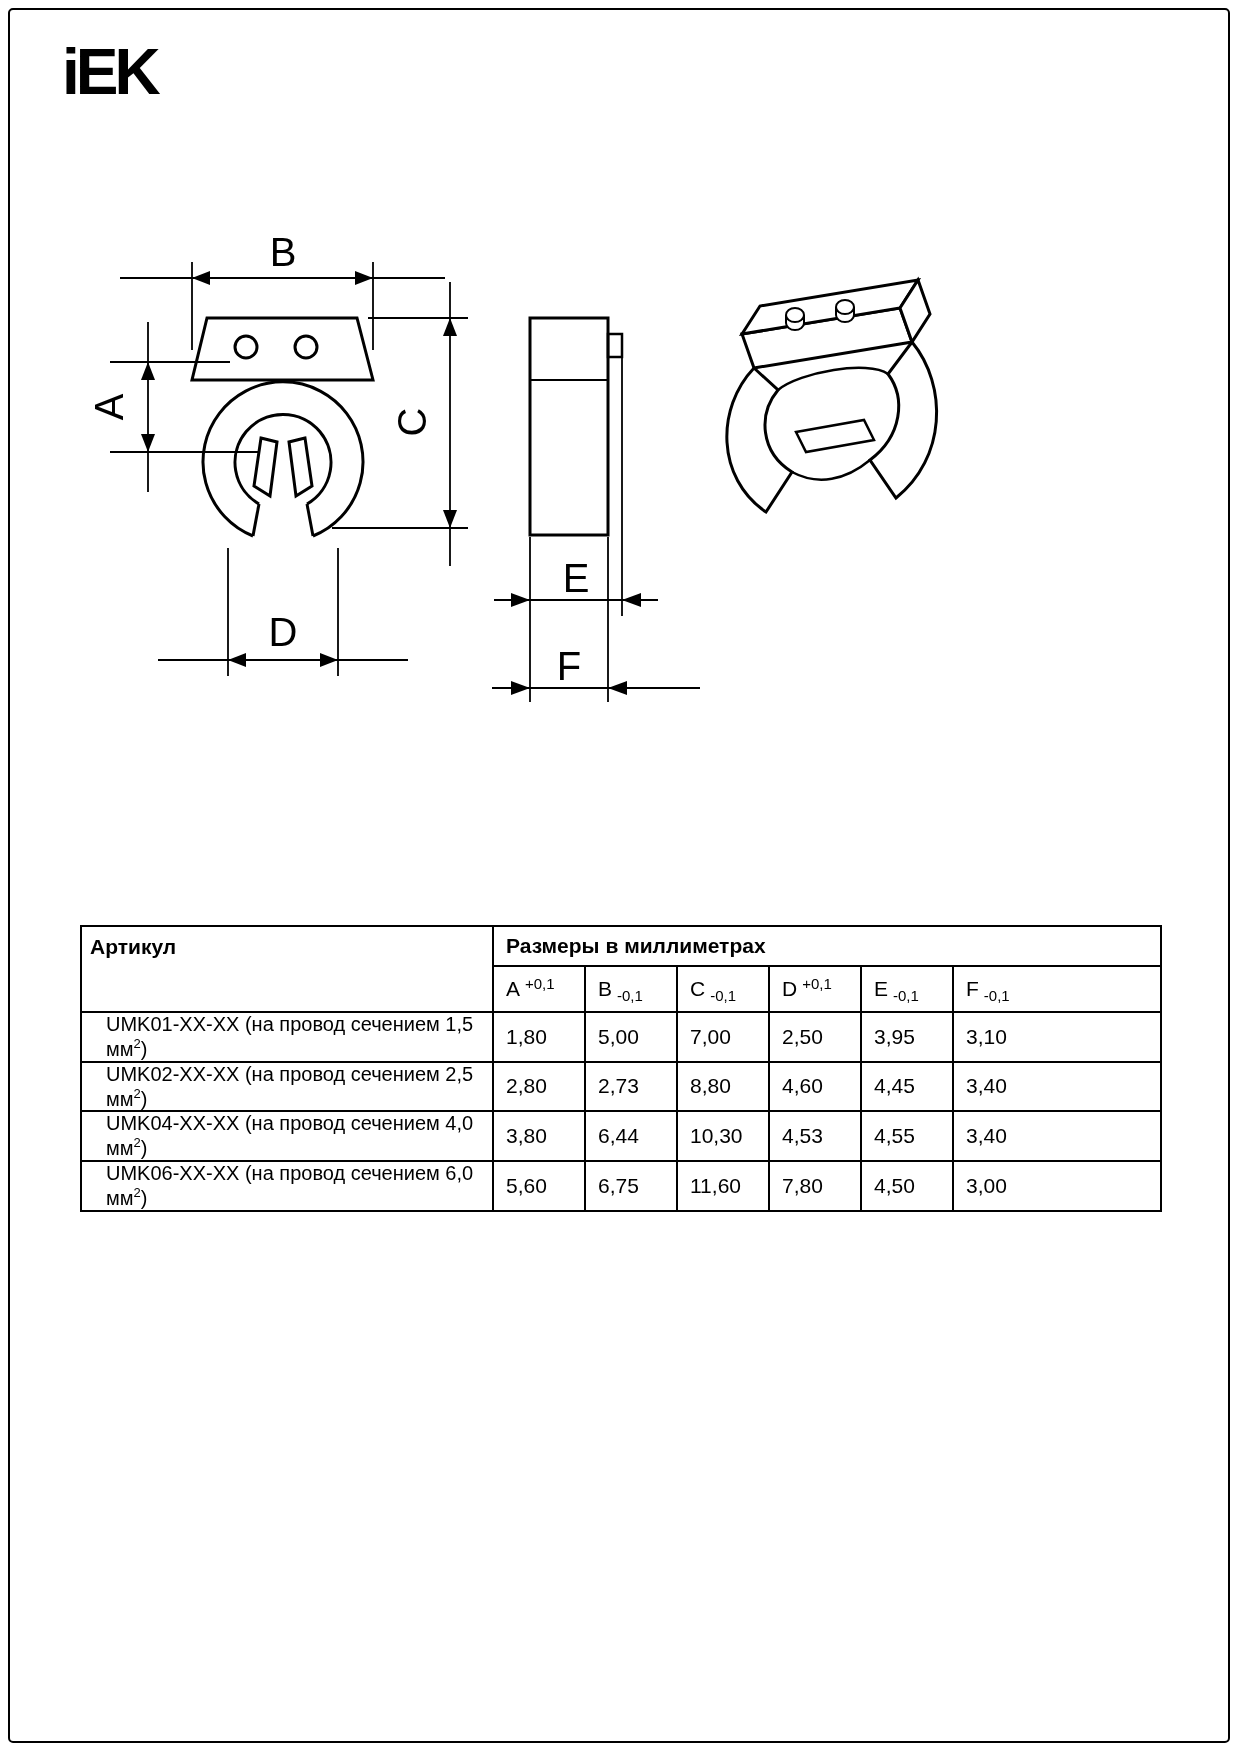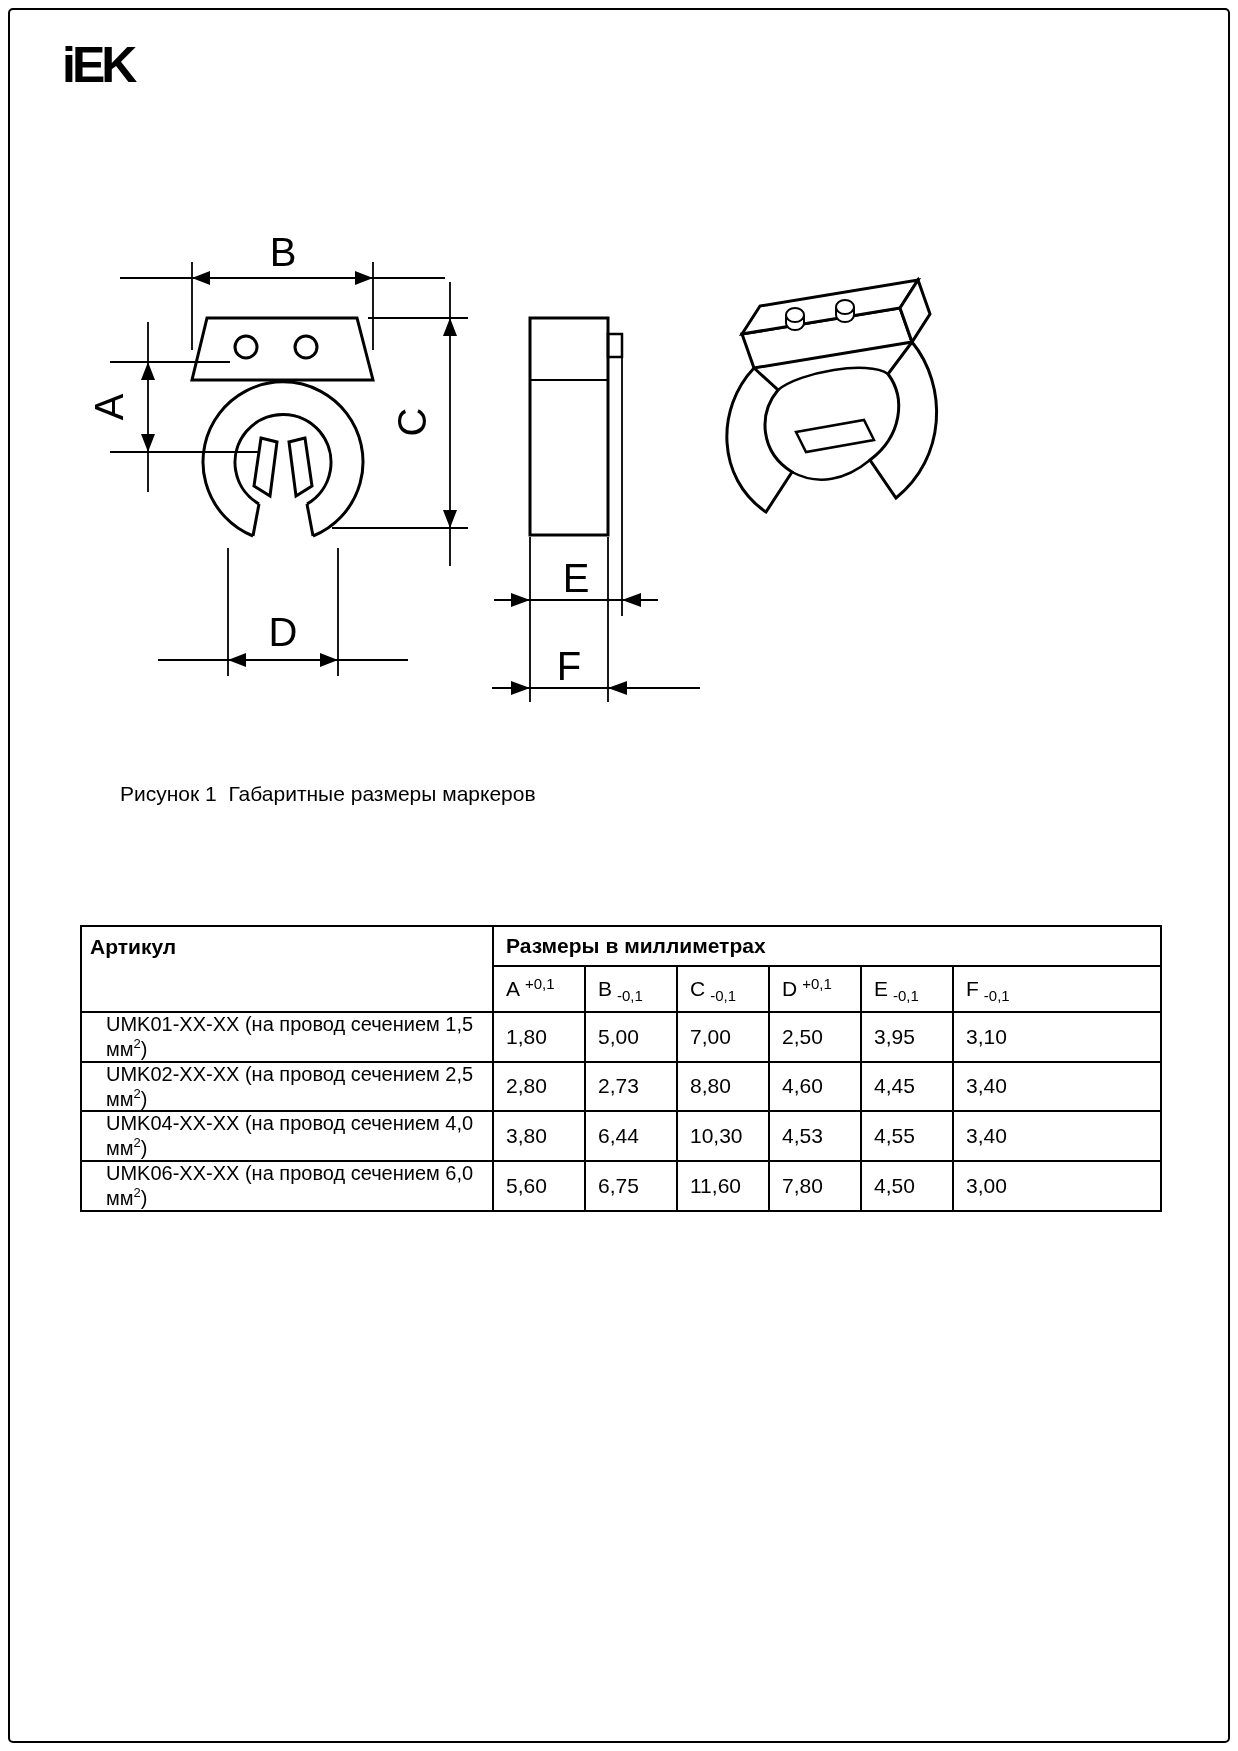--- a/index.html
+++ b/index.html
@@ -1,21 +1,21 @@
 <!DOCTYPE html>
 <html><head>
 <meta charset="utf-8">
 <style>
   * { box-sizing: border-box; }
   html,body { margin:0; padding:0; background:#fff; }
   body { font-family:"Liberation Sans", sans-serif; color:#000; }
   .page { position:relative; width:1238px; height:1751px; background:#fff; overflow:hidden; }
   .page-border { position:absolute; left:8px; top:8px; right:8px; bottom:8px;
                  border:2px solid #000; border-radius:5px; pointer-events:none; }
-  .logo { position:absolute; left:62px; top:40px; font-size:50px; font-weight:bold;
+  .logo { position:absolute; left:62px; top:40px; font-size:64px; font-weight:bold;
           letter-spacing:-4px; line-height:1; }
   .drawing { position:absolute; left:0; top:0; }
   .caption { position:absolute; left:120px; top:782px; font-size:21px; white-space:pre; }
 
   .dims-table { position:absolute; left:80px; top:925px; width:1080px;
                 border-collapse:collapse; table-layout:fixed; font-size:21px; }
   .dims-table th, .dims-table td { border:2px solid #000; padding:0 4px 0 12px;
                 text-align:left; font-weight:normal; height:46px; vertical-align:middle; }
   .dims-table .hrow1 th { height:40px; }
   th.article-h { font-weight:bold; vertical-align:top; padding:8px 4px 0 8px; }
@@ -111,21 +111,20 @@
     <g font-size="40" fill="#000" text-anchor="middle">
       <text x="283" y="266">B</text>
       <text x="123" y="407" transform="rotate(-90 123 407)">A</text>
       <text x="426" y="422" transform="rotate(-90 426 422)">C</text>
       <text x="283" y="646">D</text>
       <text x="576" y="592">E</text>
       <text x="569" y="680">F</text>
     </g>
   </svg>
 
-  <div class="caption">Рисунок 1  Габаритные размеры маркеров</div>
 
   <table class="dims-table">
     <colgroup>
       <col style="width:412px">
       <col style="width:92px">
         <col style="width:92px">
         <col style="width:92px">
       <col style="width:92px">
         <col style="width:92px">
         <col style="width:208px">

